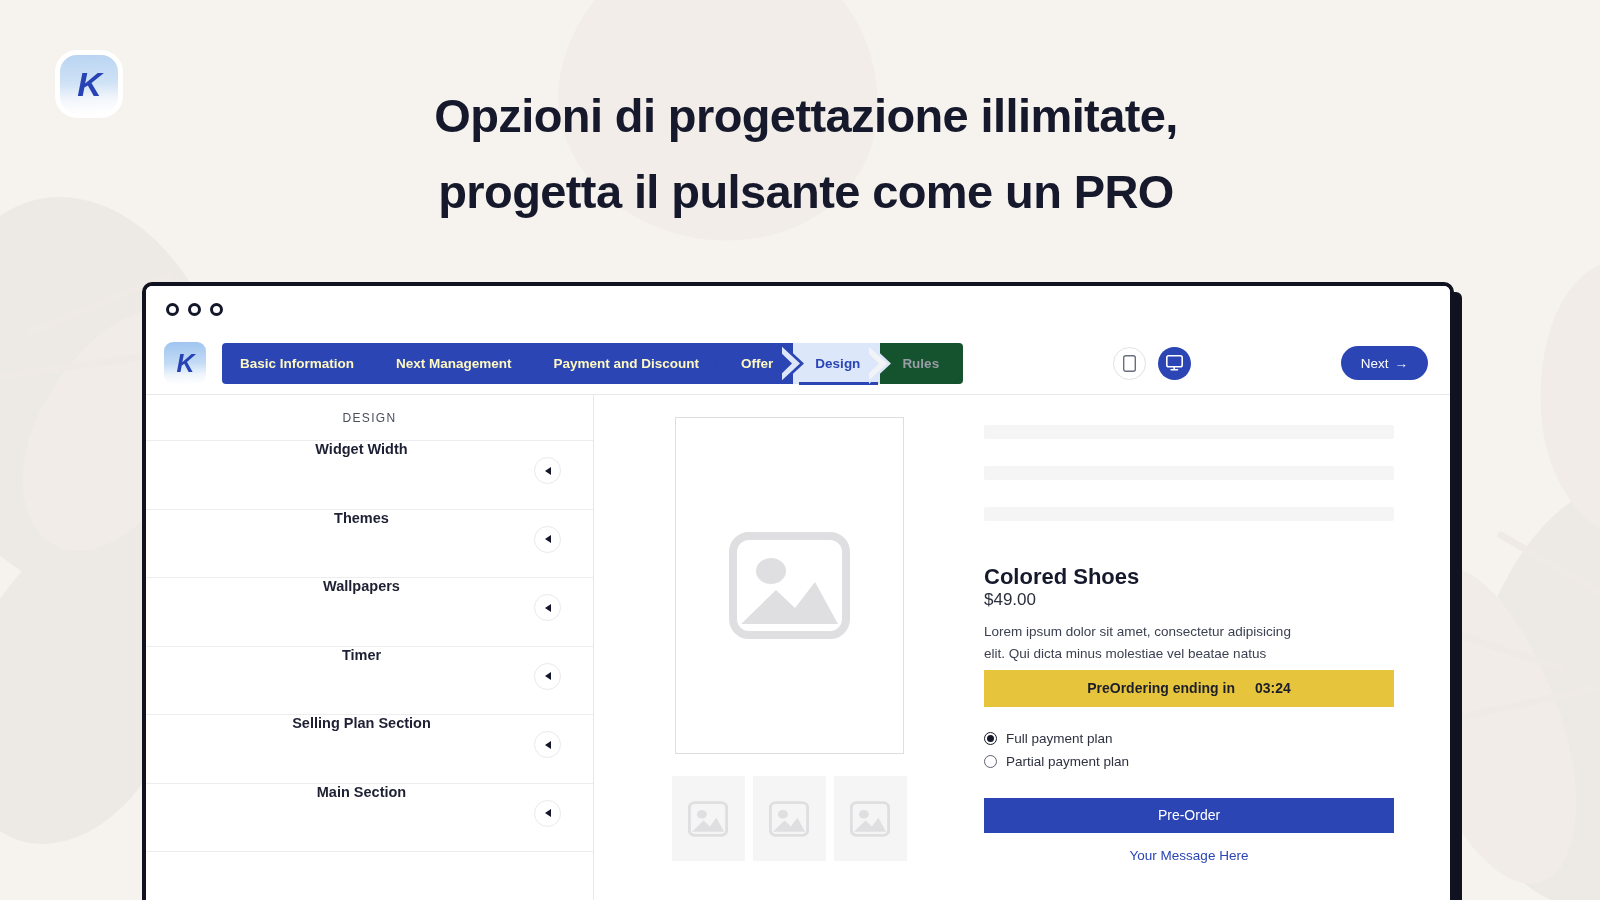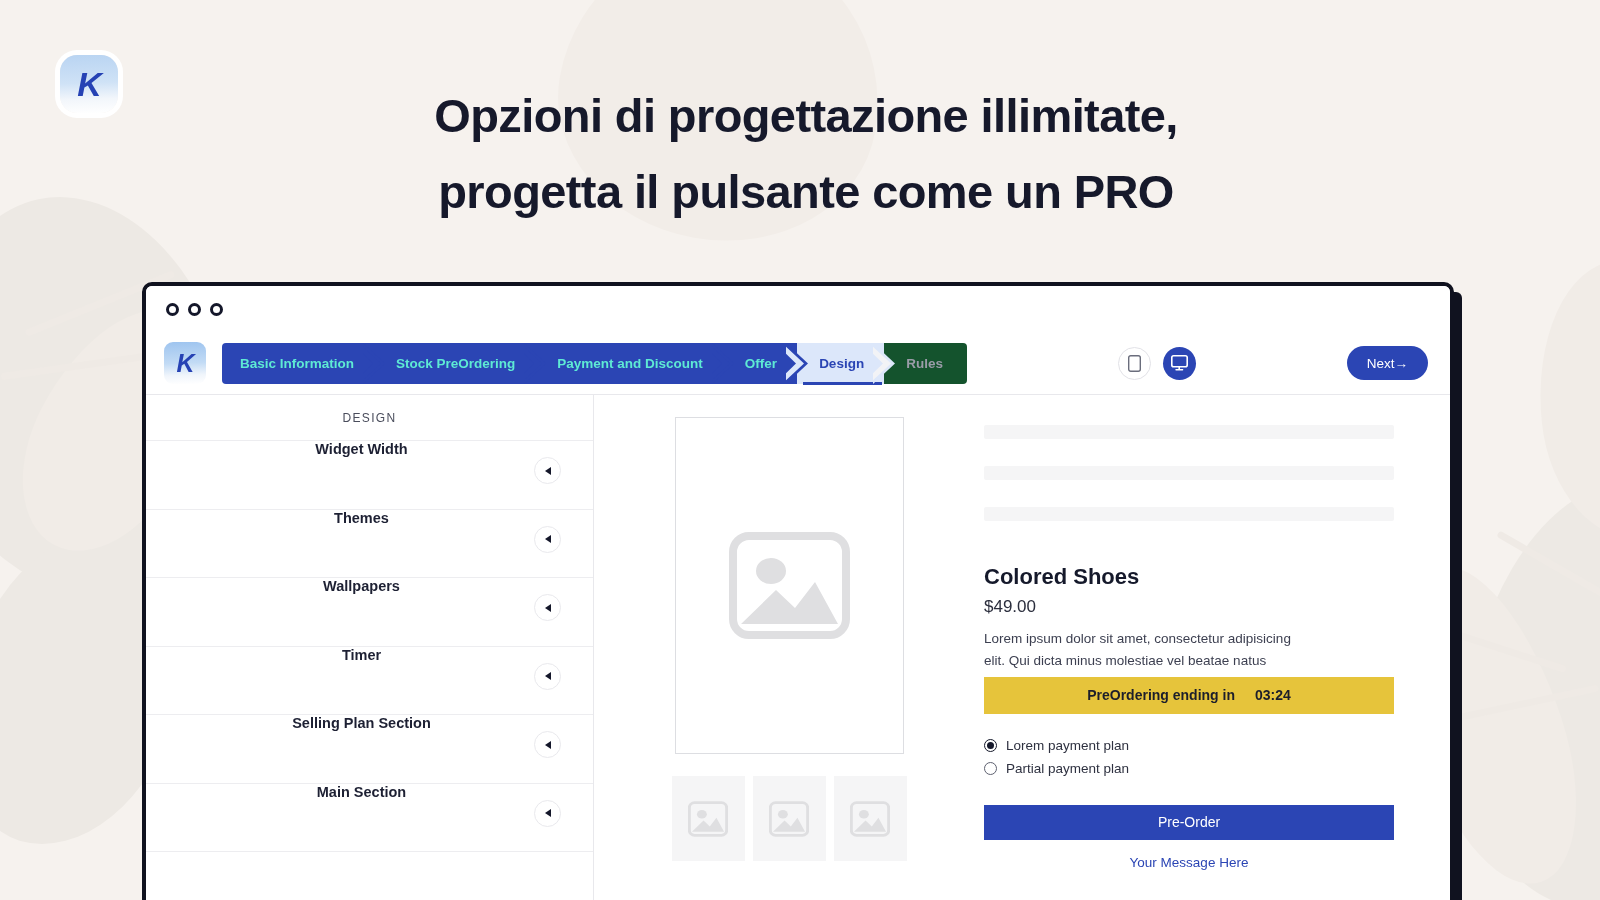--- a/index.html
+++ b/index.html
@@ -91,21 +91,21 @@
   }
 
   
   .stepper { display: flex; height: 41px; flex: none; }
   .step {
     position: relative;
     display: flex; align-items: center; justify-content: center;
     font-size: 13.5px; font-weight: bold; height: 41px;
     padding: 0 20px 0 22px;
   }
-  .step.done { background: #2B45B4; color: #5eead4; }
+  .step.done { background: #2B45B4; color: #fef9c3; }
   .step.first { border-radius: 4px 0 0 4px; padding-left: 18px; }
   .step.active { background: #DCE7FA; color: #2B45B4; }
   .step.todo { background: #14532d; color: #9A9CA8; }
   .step.last { border-radius: 0 4px 4px 0; padding-right: 24px; }
   .step .arrow {
     position: absolute; right: -11px; top: 0;
     width: 22px; height: 41px; z-index: 2;
   }
   .step.active::after {
     content: ""; position: absolute; left: 6px; right: 2px; bottom: -1px;
@@ -120,21 +120,21 @@
   }
   .dev-btn.off { border: 1px solid #E2E2E7; background:#fff; }
   .dev-btn.on { background: #2B45B4; }
 
   
   .next-btn {
     background: #2B45B4; color: #fff;
     border: none; border-radius: 20px;
     height: 34px; padding: 0 20px;
     font-size: 13.5px; font-family: inherit;
-    display: flex; align-items: center; 
+    display: flex; align-items: center; gap: 6px;
     flex: none;
   }
 
   
   .workspace { display: flex; height: 531px; }
 
   
   .sidebar { width: 448px; border-right: 1px solid #E8E8EC; background:#fff; flex: none; }
   .sidebar-head {
     height: 46px; display: flex; align-items: center; justify-content: center;
@@ -175,21 +175,21 @@
     display: flex; align-items: center; justify-content: center;
   }
 
   .details { flex: 1; padding-right: 56px; }
   .skel { background: #F5F5F6; border-radius: 2px; }
   .skel-1 { height: 14px; margin-top: 8px; }
   .skel-2 { height: 14px; margin-top: 27px; }
   .skel-3 { height: 14px; margin-top: 27px; }
 
   .prod-title { font-size: 22px; font-weight: bold; color: #15192B; margin-top: 43px; }
-  .prod-price { font-size: 17px; color: #2B2E3D; margin-top: 7px; }
+  .prod-price { font-size: 17px; color: #2B2E3D; }
   .prod-desc { font-size: 13.5px; color: #3D4051; line-height: 1.66; margin-top: 11px; max-width: 330px; }
 
   .countdown {
     background: #E6C43B; height: 37px; margin-top: 4px;
     display: flex; align-items: center; justify-content: center; gap: 20px;
     font-size: 14px; font-weight: bold; color: #1C1E2B;
   }
 
   .plans { margin-top: 20px; }
   .plan { display: flex; align-items: center; gap: 9px; height: 23px; }
@@ -258,21 +258,21 @@
 
     <nav class="stepper" id="stepper">
         <div class="step done first">
           <span>Basic Information</span>
           <svg class="arrow" viewBox="0 0 22 41">
             <path d="M0 0 L22 20.5 L0 41 Z" fill="#2B45B4"></path>
             <path d="M-4 0 L18 20.5 L-4 41 L-4 34 L10 20.5 L-4 7 Z" fill="#2B45B4"></path>
           </svg>
         </div>
         <div class="step done">
-          <span>Stock PreOrdering</span>
+          <span>Next Management</span>
           <svg class="arrow" viewBox="0 0 22 41">
             <path d="M0 0 L22 20.5 L0 41 Z" fill="#2B45B4"></path>
             <path d="M-4 0 L18 20.5 L-4 41 L-4 34 L10 20.5 L-4 7 Z" fill="#2B45B4"></path>
           </svg>
         </div>
         <div class="step done">
           <span>Payment and Discount</span>
           <svg class="arrow" viewBox="0 0 22 41">
             <path d="M0 0 L22 20.5 L0 41 Z" fill="#2B45B4"></path>
             <path d="M-4 0 L18 20.5 L-4 41 L-4 34 L10 20.5 L-4 7 Z" fill="#2B45B4"></path>
@@ -407,21 +407,21 @@
         <div class="prod-desc">Lorem ipsum dolor sit amet, consectetur adipisicing elit. Qui dicta minus molestiae vel beatae natus</div>
 
         <div class="countdown">
           <span>PreOrdering ending in</span>
           <span>03:24</span>
         </div>
 
         <div class="plans" id="plan-list">
             <div class="plan">
               <span class="radio sel"></span>
-              <span class="plan-label">Lorem payment plan</span>
+              <span class="plan-label">Full payment plan</span>
             </div>
             <div class="plan">
               <span class="radio"></span>
               <span class="plan-label">Partial payment plan</span>
             </div>
           </div>
 
         <button class="preorder">Pre-Order</button>
         <a class="msg-link" href="#">Your Message Here</a>
       </div>

